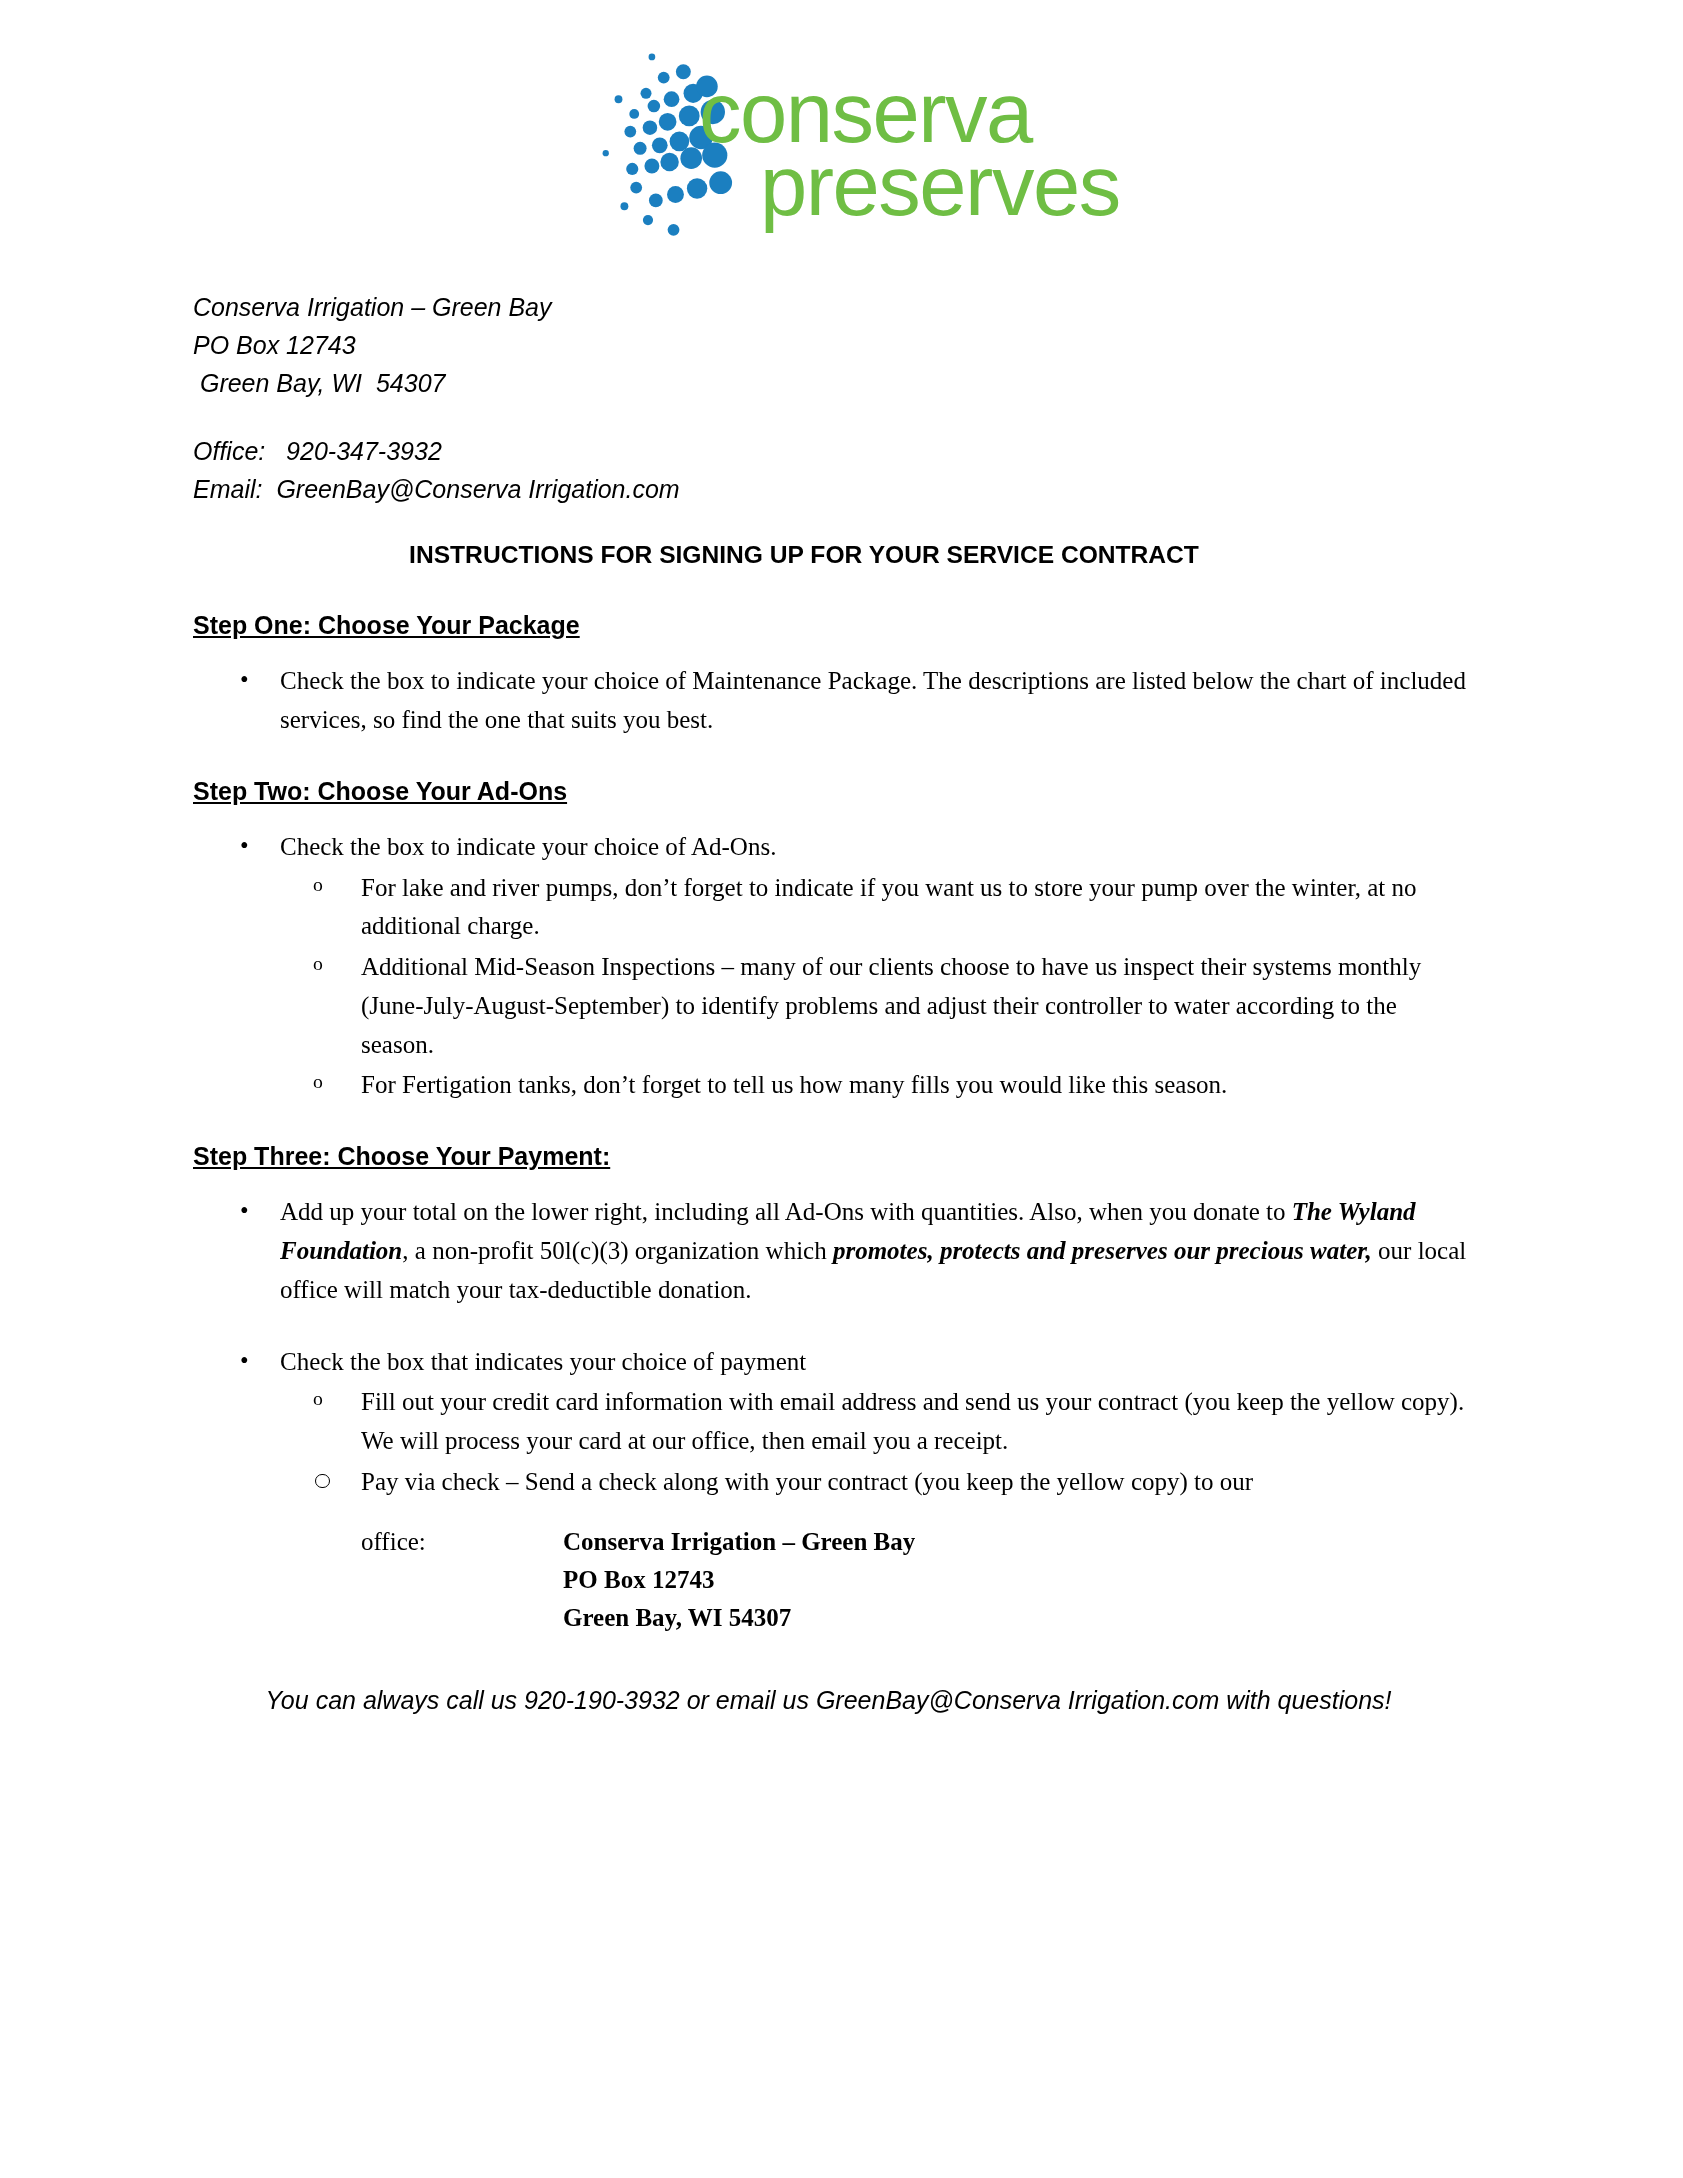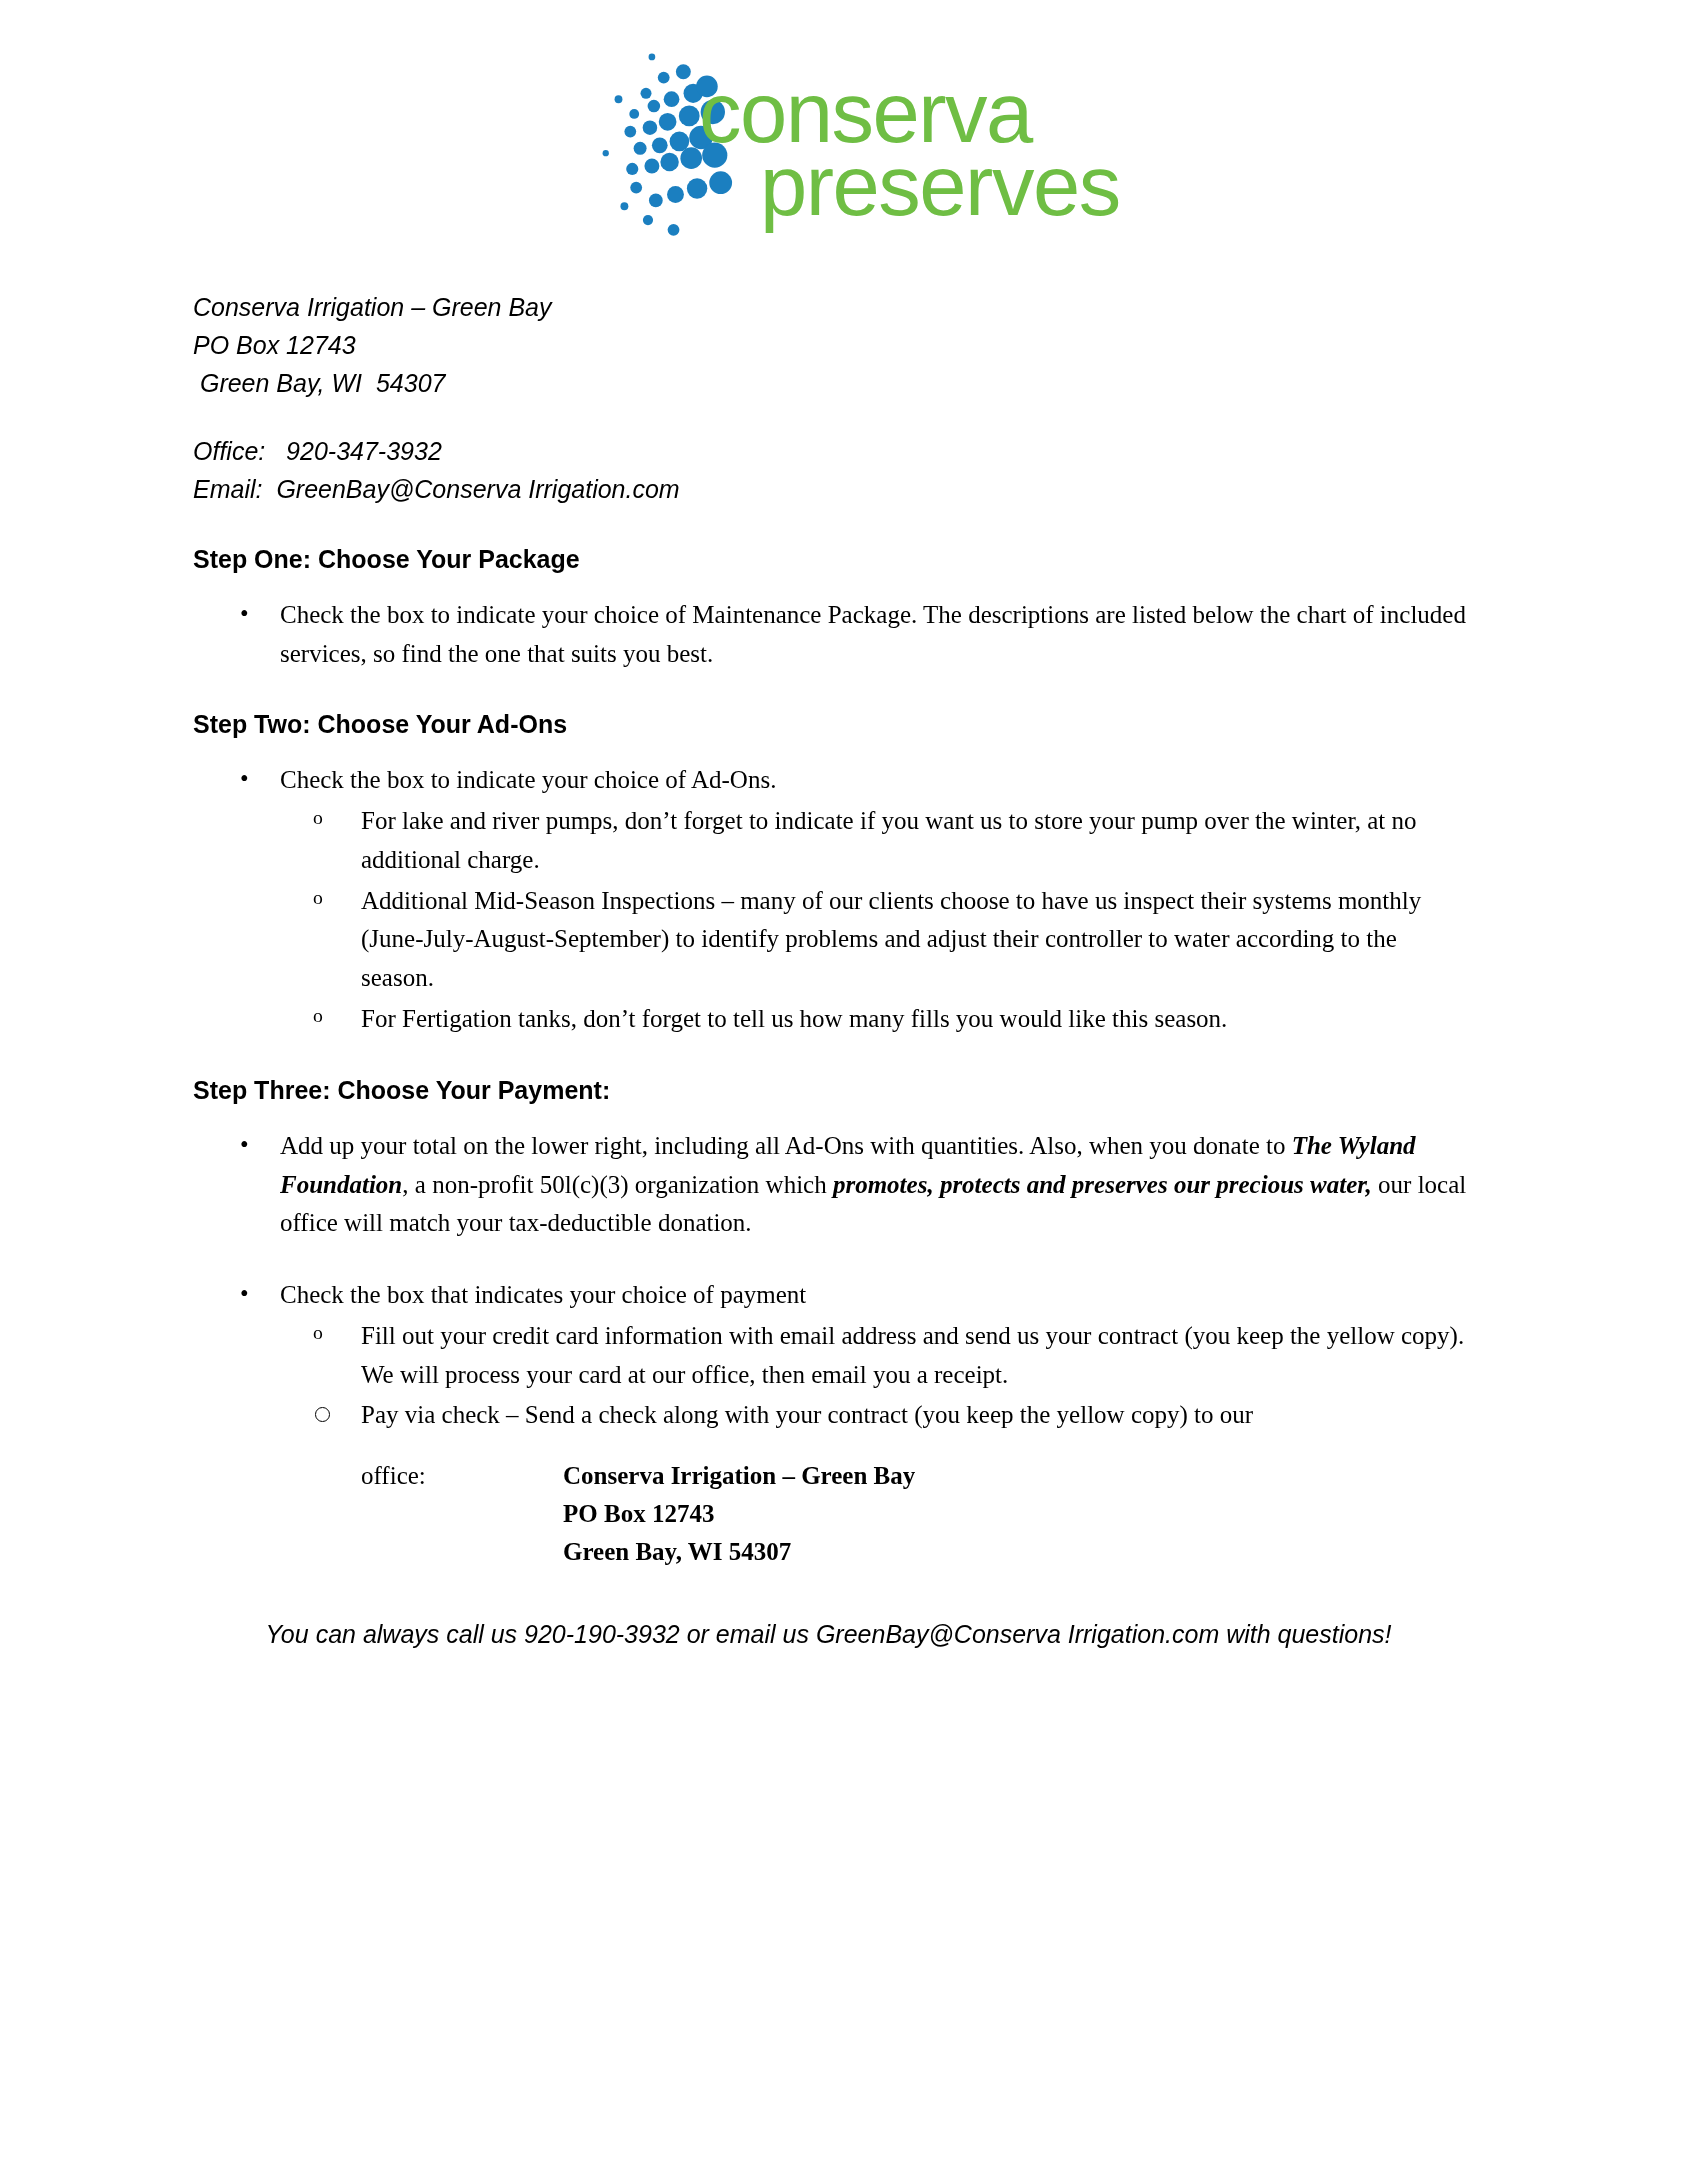--- a/index.html
+++ b/index.html
@@ -81,20 +81,21 @@
     padding-right: 59px;
   }
 
   .step-head {
     font-weight: bold;
     font-size: 25px;
     margin-top: 33px;
     margin-bottom: 3.9px;
   }
   .step-head span.u {
+    text-decoration: underline;
   }
 
   ul.lvl1 {
     margin: 17.7px 0 0 0;
     padding: 0 0 0 0;
     list-style: none;
     font-family: Liberation Serif, serif;
   }
   ul.lvl1 > li {
     position: relative;
@@ -229,20 +230,21 @@
 
     <div>
       <div class="addr-line">Conserva Irrigation – Green Bay</div>
       <div class="addr-line">PO Box 12743</div>
       <div class="addr-line"> Green Bay, WI  54307</div>
       <div class="gap-md"></div>
       <div class="addr-line"><span>Office:</span>&nbsp;&nbsp;&nbsp;<span>920-347-3932</span></div>
       <div class="addr-line"><span>Email:</span>&nbsp;&nbsp;<span>GreenBay@Conserva Irrigation.com</span></div>
     </div>
 
+    <div class="doc-title">INSTRUCTIONS FOR SIGNING UP FOR YOUR SERVICE CONTRACT</div>
 
     <div class="step-head"><span class="u">Step One:  Choose Your Package</span></div>
     <ul class="lvl1">
       <li>Check the box to indicate your choice of Maintenance Package.  The descriptions are listed below the chart of included services, so find the one that suits you best.</li>
     </ul>
 
     <div class="step-head"><span class="u">Step Two:  Choose Your Ad-Ons</span></div>
     <ul class="lvl1">
       <li>
         <span>Check the box to indicate your choice of Ad-Ons.</span>

